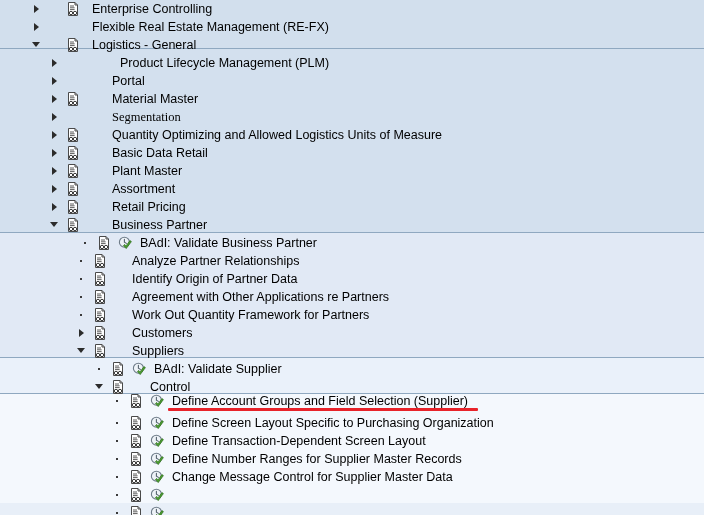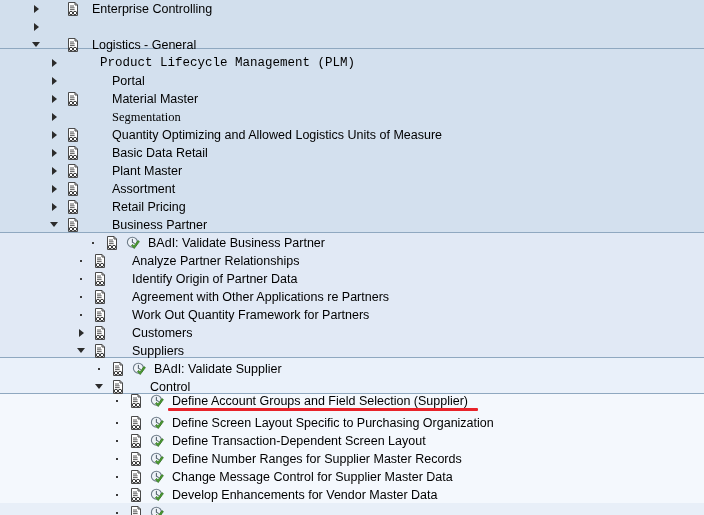--- a/index.html
+++ b/index.html
@@ -147,20 +147,21 @@
             <circle cx="9" cy="11" r="1.7" fill="none" stroke="#3a3a3a" stroke-width="1"></circle>
             <path d="M6.7 11 H7.3" stroke="#3a3a3a" stroke-width="1"></path>
           </svg>
         </span>
         <span class="label" style="left: 92px;">Enterprise Controlling</span>
       </div>
       <div class="row" style="top: 18px; position: absolute; left: 0px; width: 704px;">
         <span class="exp collapsed" style="left: 31px;">
           <i></i>
         </span>
+        <span class="label" style="left: 92px;">Flexible Real Estate Management (RE-FX)</span>
       </div>
       <div class="row" style="top: 36px; position: absolute; left: 0px; width: 704px;">
         <span class="exp expanded" style="left: 31px;">
           <i></i>
         </span>
         <span class="docicon" style="left: 66px;">
           <svg width="14" height="14" viewBox="0 0 14 14">
             <path d="M2.5 0.5 H9 L11.5 3 V13.5 H2.5 Z" fill="#ffffff" stroke="#4a4a4a" stroke-width="1"></path>
             <path d="M9 0.5 V3 H11.5" fill="none" stroke="#4a4a4a" stroke-width="1"></path>
             <path d="M4 4 H8 M4 5.8 H8.6 M4 7.6 H8.6" stroke="#4a4a4a" stroke-width="0.9"></path>
@@ -168,21 +169,21 @@
             <circle cx="9" cy="11" r="1.7" fill="none" stroke="#3a3a3a" stroke-width="1"></circle>
             <path d="M6.7 11 H7.3" stroke="#3a3a3a" stroke-width="1"></path>
           </svg>
         </span>
         <span class="label" style="left: 92px;">Logistics - General</span>
       </div>
       <div class="row" style="top: 54px; position: absolute; left: 0px; width: 704px;">
         <span class="exp collapsed" style="left: 49px;">
           <i></i>
         </span>
-        <span class="label" style="left: 100px; font-family: Liberation Mono, monospace;">Product Lifecycle Management (PLM)</span>
+        <span class="label" style="left: 120px;">Product Lifecycle Management (PLM)</span>
       </div>
       <div class="row" style="top: 72px; position: absolute; left: 0px; width: 704px;">
         <span class="exp collapsed" style="left: 49px;">
           <i></i>
         </span>
         <span class="label" style="left: 112px;">Portal</span>
       </div>
       <div class="row" style="top: 90px; position: absolute; left: 0px; width: 704px;">
         <span class="exp collapsed" style="left: 49px;">
           <i></i>
@@ -294,21 +295,21 @@
             <path d="M2.5 0.5 H9 L11.5 3 V13.5 H2.5 Z" fill="#ffffff" stroke="#4a4a4a" stroke-width="1"></path>
             <path d="M9 0.5 V3 H11.5" fill="none" stroke="#4a4a4a" stroke-width="1"></path>
             <path d="M4 4 H8 M4 5.8 H8.6 M4 7.6 H8.6" stroke="#4a4a4a" stroke-width="0.9"></path>
             <circle cx="5" cy="11" r="1.7" fill="none" stroke="#3a3a3a" stroke-width="1"></circle>
             <circle cx="9" cy="11" r="1.7" fill="none" stroke="#3a3a3a" stroke-width="1"></circle>
             <path d="M6.7 11 H7.3" stroke="#3a3a3a" stroke-width="1"></path>
           </svg>
         </span>
         <span class="label" style="left: 112px;">Business Partner</span>
       </div>
-      <div class="row" style="top: 234px; position: absolute; left: 12px; width: 584px;">
+      <div class="row" style="top: 234px; position: absolute; left: 4px; width: 584px;">
         <span class="exp leaf" style="left: 76px;">
           <i></i>
         </span>
         <span class="docicon" style="left: 93px;">
           <svg width="14" height="14" viewBox="0 0 14 14">
             <path d="M2.5 0.5 H9 L11.5 3 V13.5 H2.5 Z" fill="#ffffff" stroke="#4a4a4a" stroke-width="1"></path>
             <path d="M9 0.5 V3 H11.5" fill="none" stroke="#4a4a4a" stroke-width="1"></path>
             <path d="M4 4 H8 M4 5.8 H8.6 M4 7.6 H8.6" stroke="#4a4a4a" stroke-width="0.9"></path>
             <circle cx="5" cy="11" r="1.7" fill="none" stroke="#3a3a3a" stroke-width="1"></circle>
             <circle cx="9" cy="11" r="1.7" fill="none" stroke="#3a3a3a" stroke-width="1"></circle>
@@ -588,21 +589,20 @@
             <path d="M6.7 11 H7.3" stroke="#3a3a3a" stroke-width="1"></path>
           </svg>
         </span>
         <span class="acticon" style="left: 150px;">
           <svg width="14" height="14" viewBox="0 0 14 14">
             <circle cx="6.4" cy="6.2" r="5" fill="#eef3f8" stroke="#6d7b88" stroke-width="1.1"></circle>
             <path d="M6.4 3.2 V6.2 L8.4 7.4" fill="none" stroke="#56636e" stroke-width="1.1" stroke-linecap="round"></path>
             <path d="M5.4 9.6 L8.2 12.6 L13.4 5.6 L11.9 4.6 L8.0 9.9 L6.6 8.4 Z" fill="#4a9e2f" stroke="#2f6b1d" stroke-width="0.7" stroke-linejoin="round"></path>
           </svg>
         </span>
-        <span class="label" style="left: 172px;">Develop Enhancements for Vendor Master Data</span>
       </div>
       <div class="row" style="top: 504px; position: absolute; left: 0px; width: 704px;">
         <span class="exp leaf" style="left: 112px;">
           <i></i>
         </span>
         <span class="docicon" style="left: 129px;">
           <svg width="14" height="14" viewBox="0 0 14 14">
             <path d="M2.5 0.5 H9 L11.5 3 V13.5 H2.5 Z" fill="#ffffff" stroke="#4a4a4a" stroke-width="1"></path>
             <path d="M9 0.5 V3 H11.5" fill="none" stroke="#4a4a4a" stroke-width="1"></path>
             <path d="M4 4 H8 M4 5.8 H8.6 M4 7.6 H8.6" stroke="#4a4a4a" stroke-width="0.9"></path>

